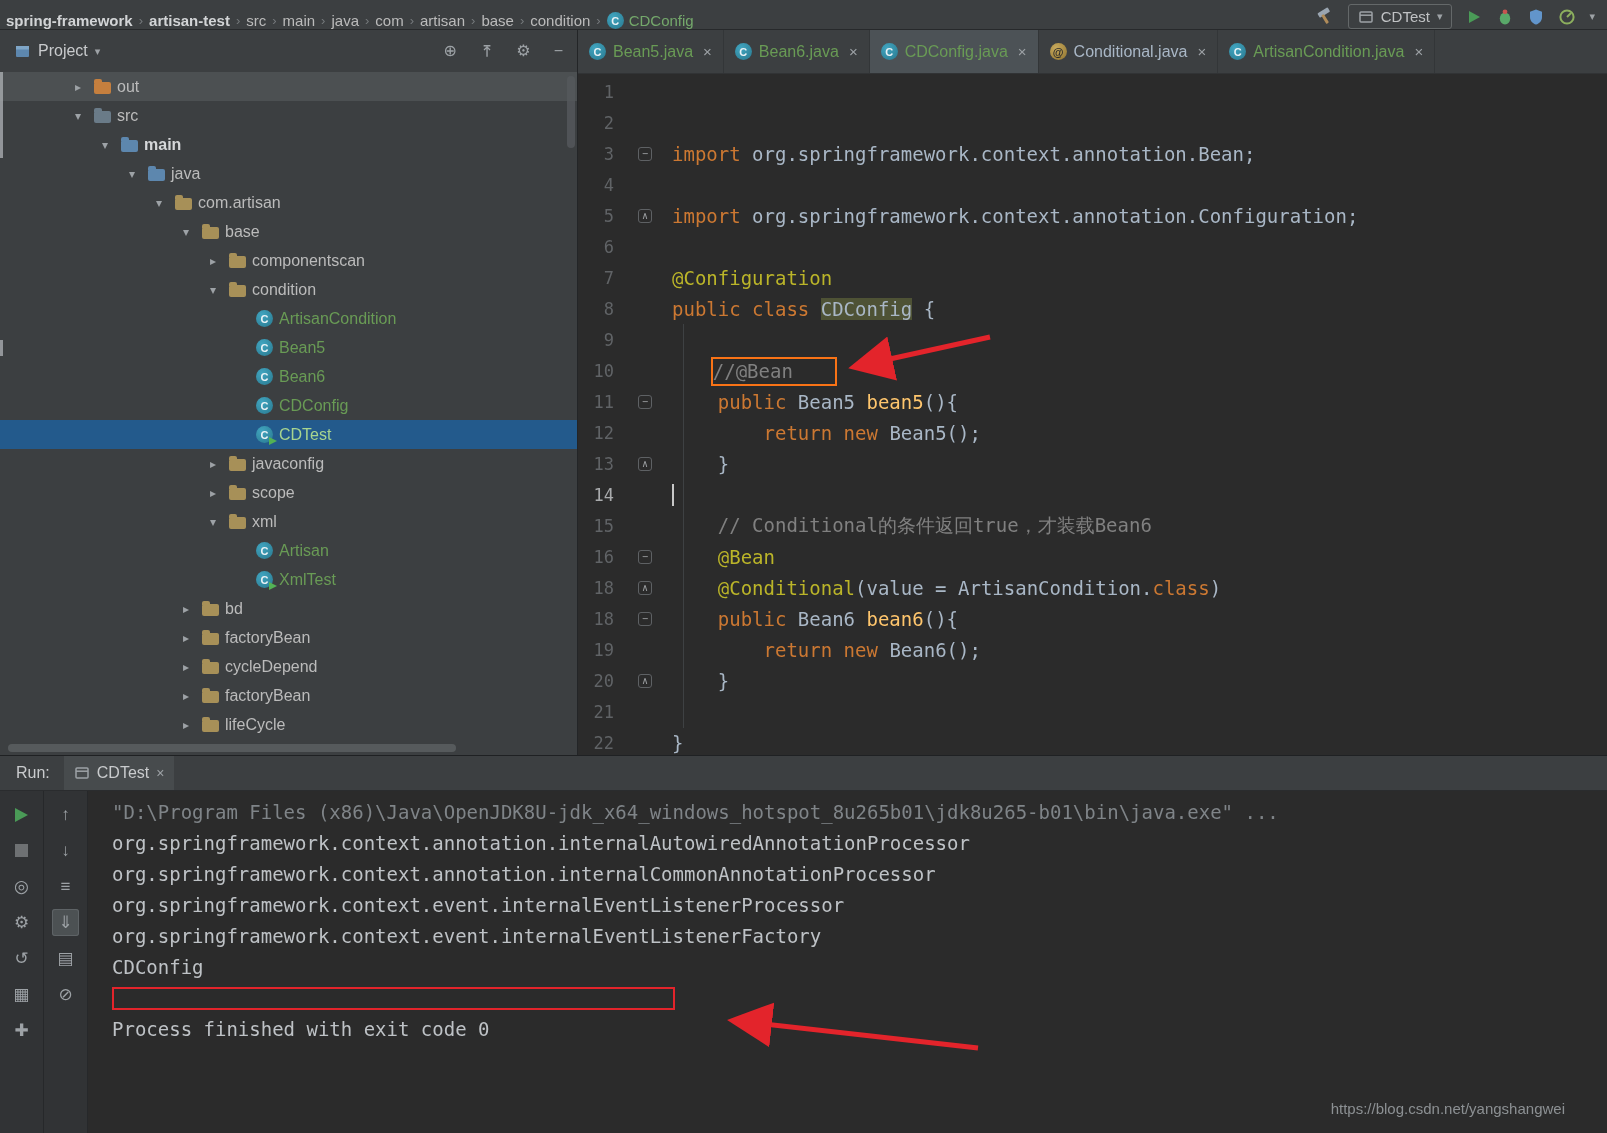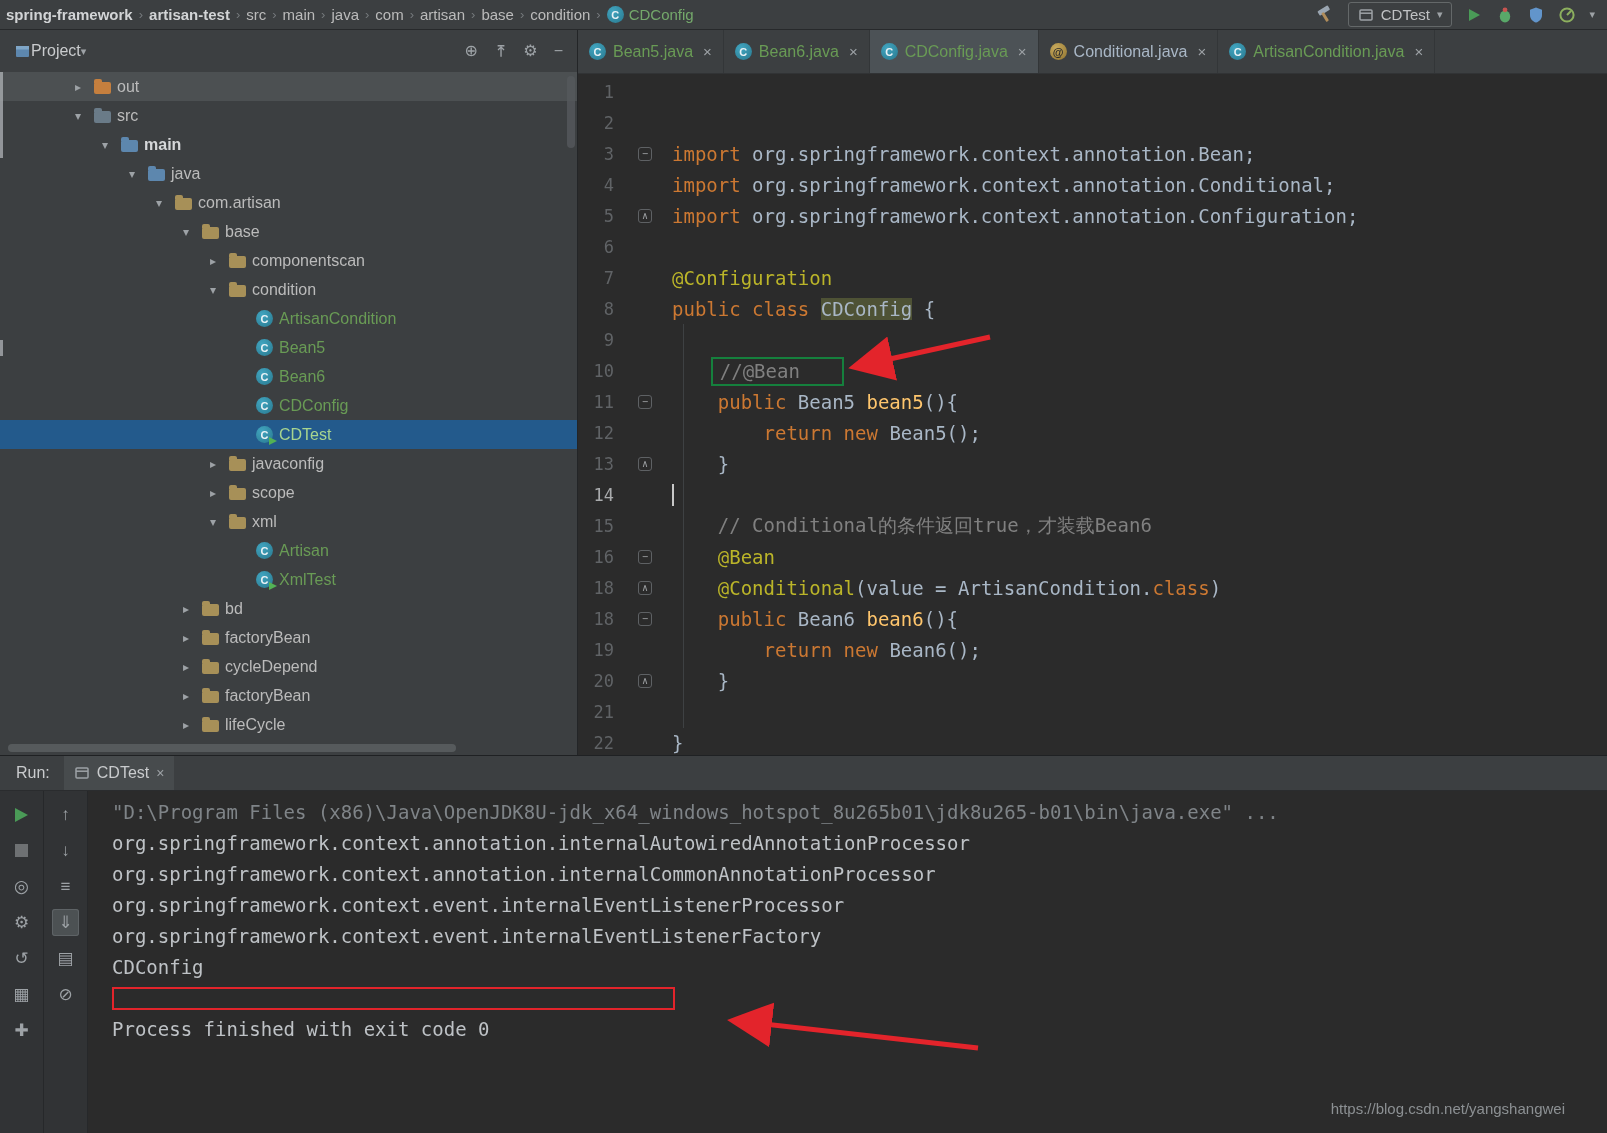--- a/index.html
+++ b/index.html
@@ -1,34 +1,34 @@
 <!DOCTYPE html>
 <html><head>
 <meta charset="utf-8">
 <style>
   *{box-sizing:border-box;margin:0;padding:0}
   html,body{width:1607px;height:1133px;background:#2B2B2B;font-family:"Liberation Sans",sans-serif;color:#BBBBBB;overflow:hidden}
   .app{position:relative;width:1607px;height:1133px;display:flex;flex-direction:column}
 
   
-  .topbar{flex:0 0 30px;height:30px;background:#3C3F41;display:flex;align-items:center;padding:0 12px 0 2px;border-bottom:1px solid #27292B}
+  .topbar{flex:0 0 30px;height:30px;background:#3C3F41;display:flex;align-items:flex-end;padding:0 12px 0 2px;border-bottom:1px solid #27292B}
   .breadcrumb{display:flex;align-items:center;gap:2px;white-space:nowrap;overflow:hidden;font-size:15px}
   .bc-item{color:#BBBBBB;padding:0 4px;cursor:pointer;display:flex;align-items:center;gap:5px}
   .bc-item.bold{font-weight:bold;color:#D2D4D6}
   .bc-item.bc-last span.txt{color:#74A86B}
   .bc-sep{color:#75797C;font-size:13px}
   .top-actions{margin-left:auto;display:flex;align-items:center;gap:13px}
   .ticon{display:flex;align-items:center;cursor:pointer}
   .runcfg{display:flex;align-items:center;gap:7px;border:1px solid #646869;border-radius:3px;padding:0 9px;height:25px;font-size:15px;color:#C0C2C4;cursor:pointer}
   .chev{color:#9DA2A6;font-size:11px}
 
   
   .main{flex:1;display:flex;min-height:0}
   .project{flex:0 0 578px;width:578px;background:#3C3F41;border-right:1px solid #232527;display:flex;flex-direction:column;position:relative}
-  .phead{flex:0 0 42px;display:flex;align-items:center;padding:0 14px;font-size:16px}
+  .phead{flex:0 0 42px;display:flex;align-items:center;gap:7px;padding:0 14px;font-size:16px}
   .ptitle{color:#C9CBCD;cursor:pointer}
   .hic{color:#9DA2A6;font-size:16px;margin-left:16px;cursor:pointer;line-height:1}
   .hic.rot{display:inline-block;transform:rotate(90deg)}
   .spacer{flex:1}
   .tree{flex:1;overflow:hidden;font-size:16px;position:relative}
   .trow{height:29px;display:flex;align-items:center;gap:6px;white-space:nowrap;cursor:pointer}
   .trow.hovered{background:#4C5052}
   .trow.selected{background:#235A8C}
   .tchev{flex:0 0 20px;width:20px;text-align:center;color:#9DA2A6;font-size:12px}
   .tlabel{color:#BBBBBB}
@@ -57,21 +57,21 @@
   .tab .close{color:#9DA2A6;font-size:15px;margin-left:3px}
   .code{flex:1;position:relative;font-family:"DejaVu Sans Mono","Liberation Mono",monospace;font-size:19px;padding-top:2px;overflow:hidden}
   .cline{height:31px;display:flex;align-items:center}
   .ln{flex:0 0 36px;text-align:right;color:#606366;font-size:17px}
   .ln.cur{color:#A9ABAD}
   .foldcol{flex:0 0 50px;display:flex;justify-content:flex-end;padding-right:12px}
   .fm{width:14px;height:14px;border:1px solid #5E6164;border-radius:3px;color:#9DA0A3;font-size:10px;line-height:12px;text-align:center;background:#2B2B2B;cursor:pointer}
   .ctext{white-space:pre;padding-left:8px}
   .tok-kw{color:#CC7832}.tok-pl{color:#A9B7C6}.tok-ann{color:#BBB529}.tok-cm{color:#808080}.tok-fn{color:#FFC66D}
   .tok-hl{color:#A9B7C6;background:#4E5235}
-  .redbox{border:2px solid #15803d;padding:1px 42px 2px 7px;margin-left:-7px}
+  .redbox{border:2px solid #f97316;padding:1px 42px 2px 0;margin-left:-7px}
   .caret{display:inline-block;width:2px;height:22px;background:#C8C8C8;vertical-align:middle}
   .guide{position:absolute;left:105px;top:250px;height:404px;width:1px;background:#3E4143}
 
   
   .runpanel{flex:0 0 378px;background:#2B2B2B;border-top:1px solid #1F2123;display:flex;flex-direction:column;position:relative}
   .rhead{flex:0 0 34px;background:#3C3F41;display:flex;align-items:center;padding-left:16px;gap:14px;font-size:16px;border-bottom:1px solid #2A2C2E}
   .rlabel{color:#C9CBCD}
   .rtab{display:flex;align-items:center;gap:7px;background:#474B4D;height:34px;padding:0 10px;cursor:pointer;color:#C9CBCD}
   .rtab .close{color:#9DA2A6;font-size:14px}
   .rbody{flex:1;display:flex;min-height:0}
@@ -365,21 +365,20 @@
             <div class="cline">
               <span class="ln">3</span>
               <span class="foldcol">
                 <span class="fm">−</span>
               </span>
               <span class="ctext"><span class="tok-kw">import</span><span class="tok-pl"> org.springframework.context.annotation.Bean;</span></span>
             </div>
             <div class="cline">
               <span class="ln">4</span>
               <span class="foldcol"></span>
-              <span class="ctext"><span class="tok-kw">import</span><span class="tok-pl"> org.springframework.context.annotation.Conditional;</span></span>
             </div>
             <div class="cline">
               <span class="ln">5</span>
               <span class="foldcol">
                 <span class="fm">∧</span>
               </span>
               <span class="ctext"><span class="tok-kw">import</span><span class="tok-pl"> org.springframework.context.annotation.Configuration;</span></span>
             </div>
             <div class="cline">
               <span class="ln">6</span>

